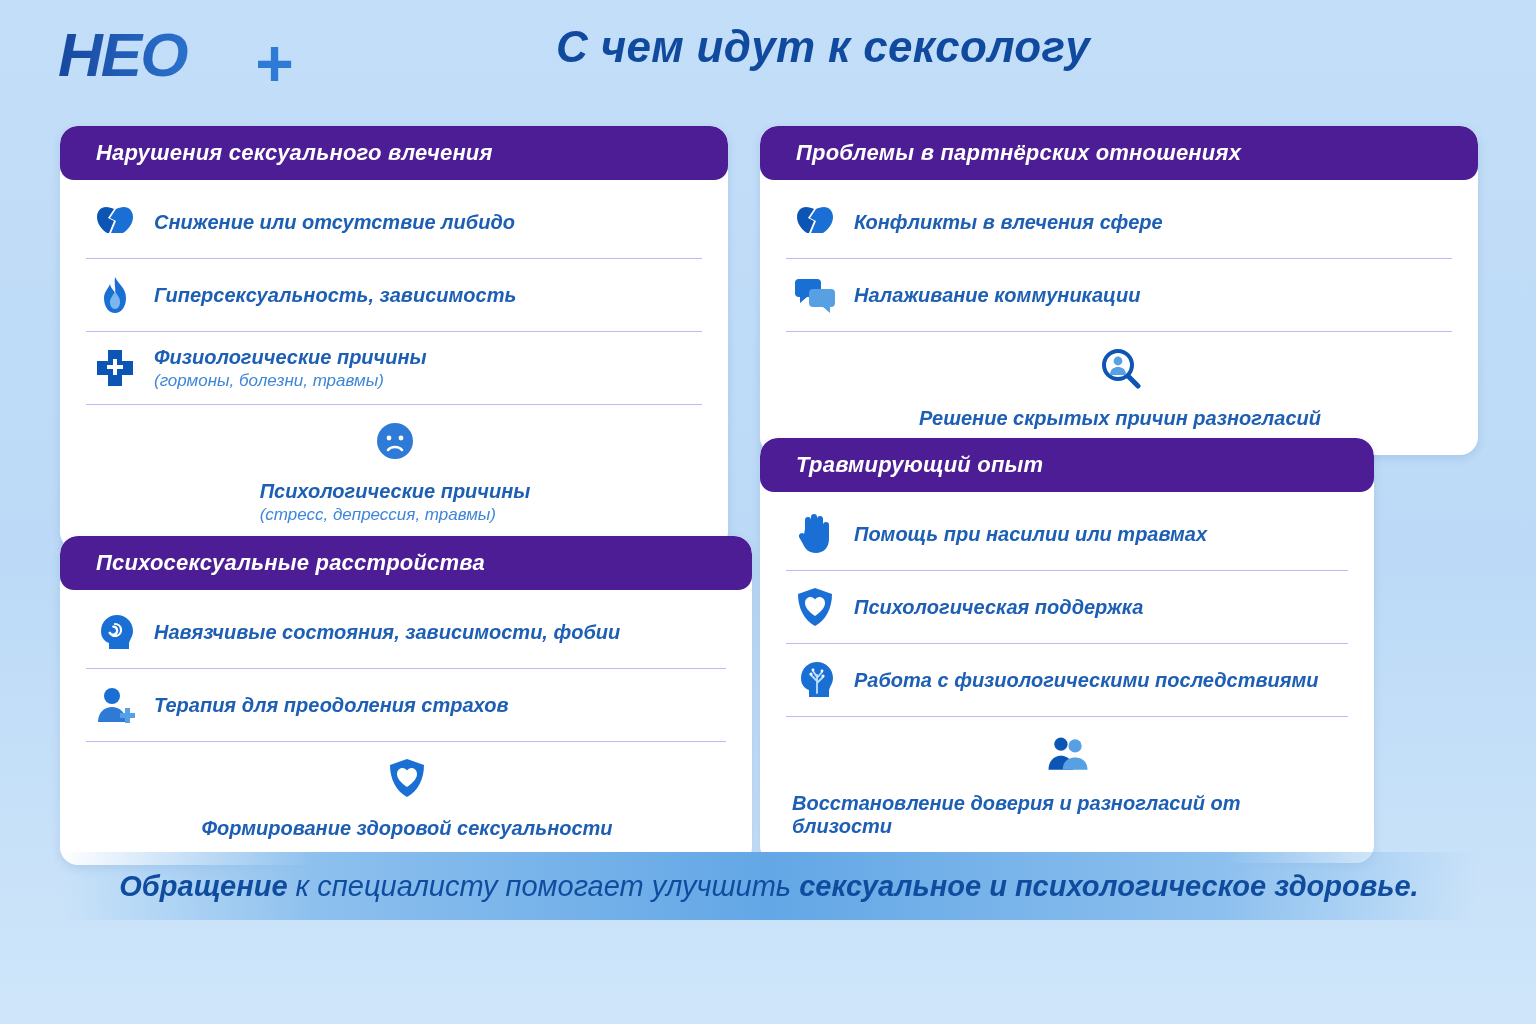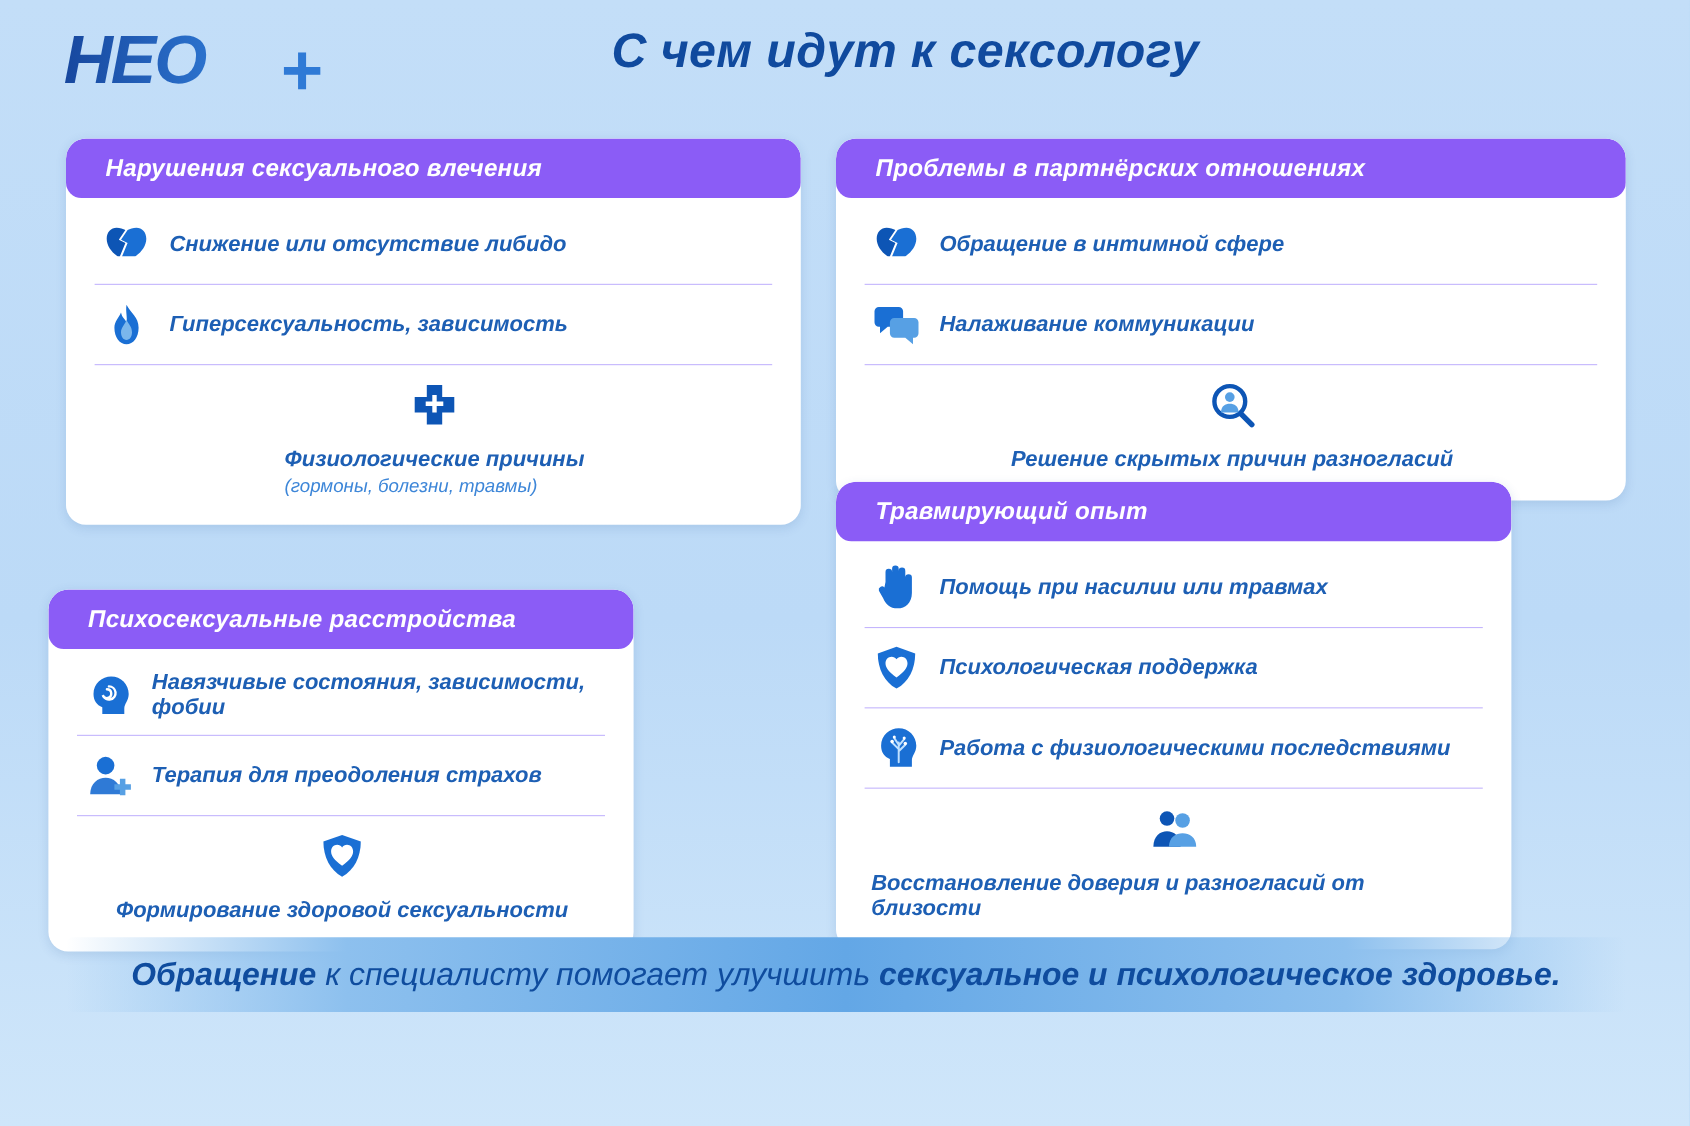--- a/index.html
+++ b/index.html
@@ -73,21 +73,21 @@
 
   
   .card {
     position: absolute;
     background: #ffffff;
     border-radius: 18px;
     box-shadow: 0 3px 10px rgba(25,70,140,0.13);
     overflow: hidden;
   }
   .card-head {
-    background: #8b5cf6;
+    background: #4c1d95;
     color: #ffffff;
     font-size: 22px;
     font-weight: bold;
     padding: 14px 0 14px 36px;
     border-radius: 18px 18px 14px 14px;
     letter-spacing: 0.2px;
   }
   .card-body {
     padding: 6px 26px 12px 26px;
   }
@@ -118,21 +118,21 @@
   .row .txt .sub {
     display: block;
     font-size: 17px;
     font-weight: normal;
     color: #3d86d8;
     margin-top: 2px;
   }
 
   
   #card-desire     { left: 60px;  top: 126px; width: 668px; }
-  #card-psychosex  { left: 44px;  top: 536px; width: 532px; }
+  #card-psychosex  { left: 60px;  top: 536px; width: 692px; }
   #card-partner    { left: 760px; top: 126px; width: 718px; }
   #card-trauma     { left: 760px; top: 438px; width: 614px; }
 
   
   .footer {
     position: absolute;
     left: 60px;
     right: 58px;
     top: 852px;
     height: 68px;
@@ -195,20 +195,34 @@
               <path d="M14 3 h14 v11 h11 v14 h-11 v11 h-14 v-11 h-11 v-14 h11 z" fill="#0d55b5"></path>
               <path d="M19 12 h4 v6 h6 v4 h-6 v6 h-4 v-6 h-6 v-4 h6 z" fill="#ffffff"></path>
             </svg>
         </span>
         <span class="txt">
           <span>Физиологические причины</span>
           <span class="sub">(гормоны, болезни, травмы)</span>
         </span>
       </div>
 
+      <div class="row">
+        <span class="ico">
+          <svg width="42" height="42" viewBox="0 0 42 42">
+              <circle cx="21" cy="21" r="18" fill="#2f7ad6"></circle>
+              <circle cx="15" cy="18" r="2.4" fill="#ffffff"></circle>
+              <circle cx="27" cy="18" r="2.4" fill="#ffffff"></circle>
+              <path d="M14 30 C17 26 25 26 28 30" stroke="#ffffff" stroke-width="2.6" fill="none" stroke-linecap="round"></path>
+            </svg>
+        </span>
+        <span class="txt">
+          <span>Психологические причины</span>
+          <span class="sub">(стресс, депрессия, травмы)</span>
+        </span>
+      </div>
 
     </div>
   </div>
 
   <div class="card" id="card-psychosex">
     <div class="card-head">Психосексуальные расстройства</div>
     <div class="card-body">
 
       <div class="row">
         <span class="ico">
@@ -248,21 +262,21 @@
     <div class="card-head">Проблемы в партнёрских отношениях</div>
     <div class="card-body">
 
       <div class="row">
         <span class="ico">
           <svg width="40" height="38" viewBox="0 0 40 38">
               <path d="M19 6 L13 15 L19 18 L14 30 L12 30 C6 26 2 20 2 14 C2 8 6 4 11 4 C14 4 17 5 19 6 Z" fill="#0d55b5"></path>
               <path d="M21 6 C23 5 26 4 29 4 C34 4 38 8 38 14 C38 20 34 26 28 30 L16 30 L21 18 L15 15 Z" fill="#1a6fd4"></path>
             </svg>
         </span>
-        <span class="txt"><span>Обращение в интимной сфере</span></span>
+        <span class="txt"><span>Конфликты в влечения сфере</span></span>
       </div>
 
       <div class="row">
         <span class="ico">
           <svg width="46" height="38" viewBox="0 0 46 38">
               <path d="M3 7 a4 4 0 0 1 4-4 h18 a4 4 0 0 1 4 4 v10 a4 4 0 0 1 -4 4 h-10 l-7 6 v-6 h-1 a4 4 0 0 1 -4 -4 z" fill="#1a6fd4"></path>
               <path d="M17 17 a4 4 0 0 1 4-4 h18 a4 4 0 0 1 4 4 v10 a4 4 0 0 1 -4 4 h-1 v6 l-7-6 h-10 a4 4 0 0 1 -4 -4 z" fill="#57a0e4"></path>
             </svg>
         </span>
         <span class="txt"><span>Налаживание коммуникации</span></span>

